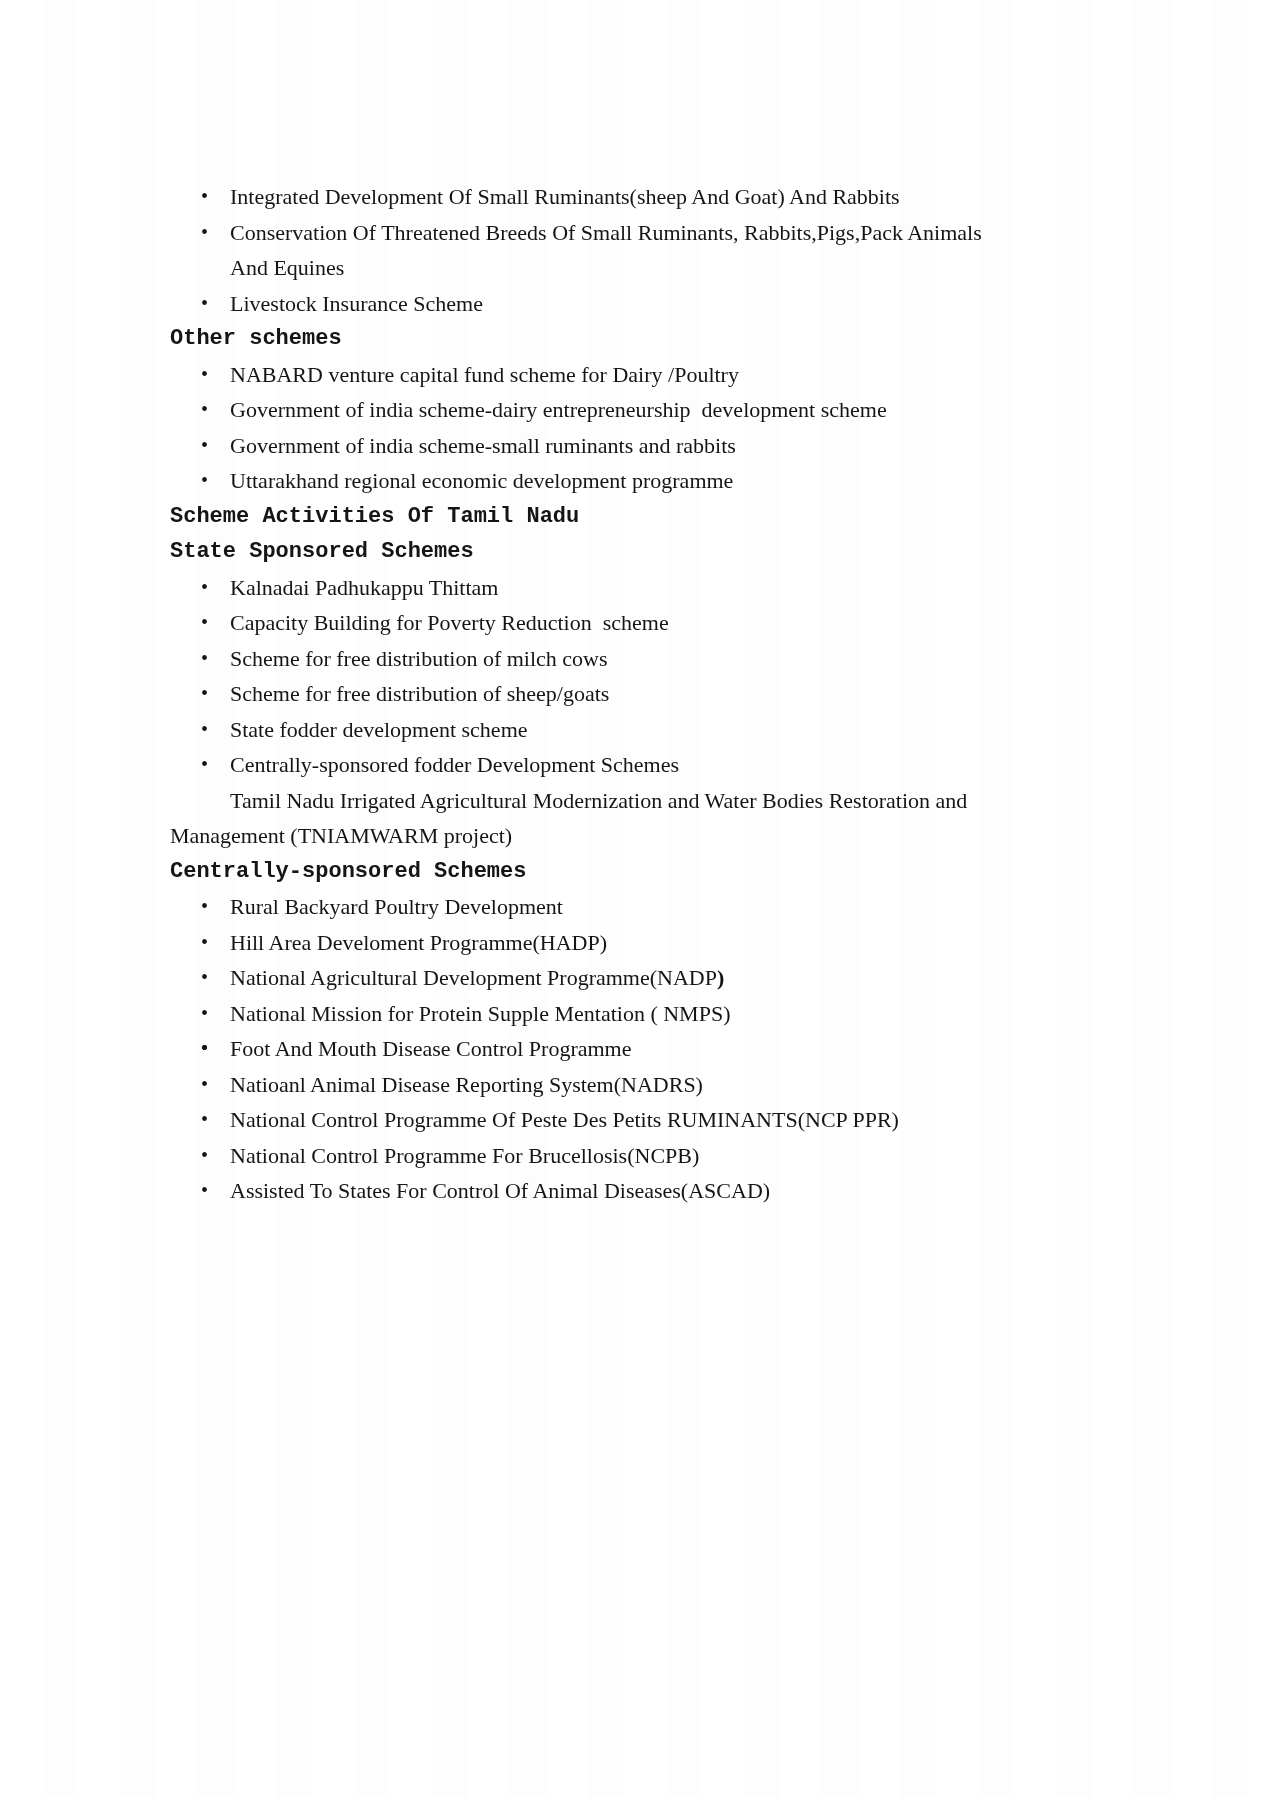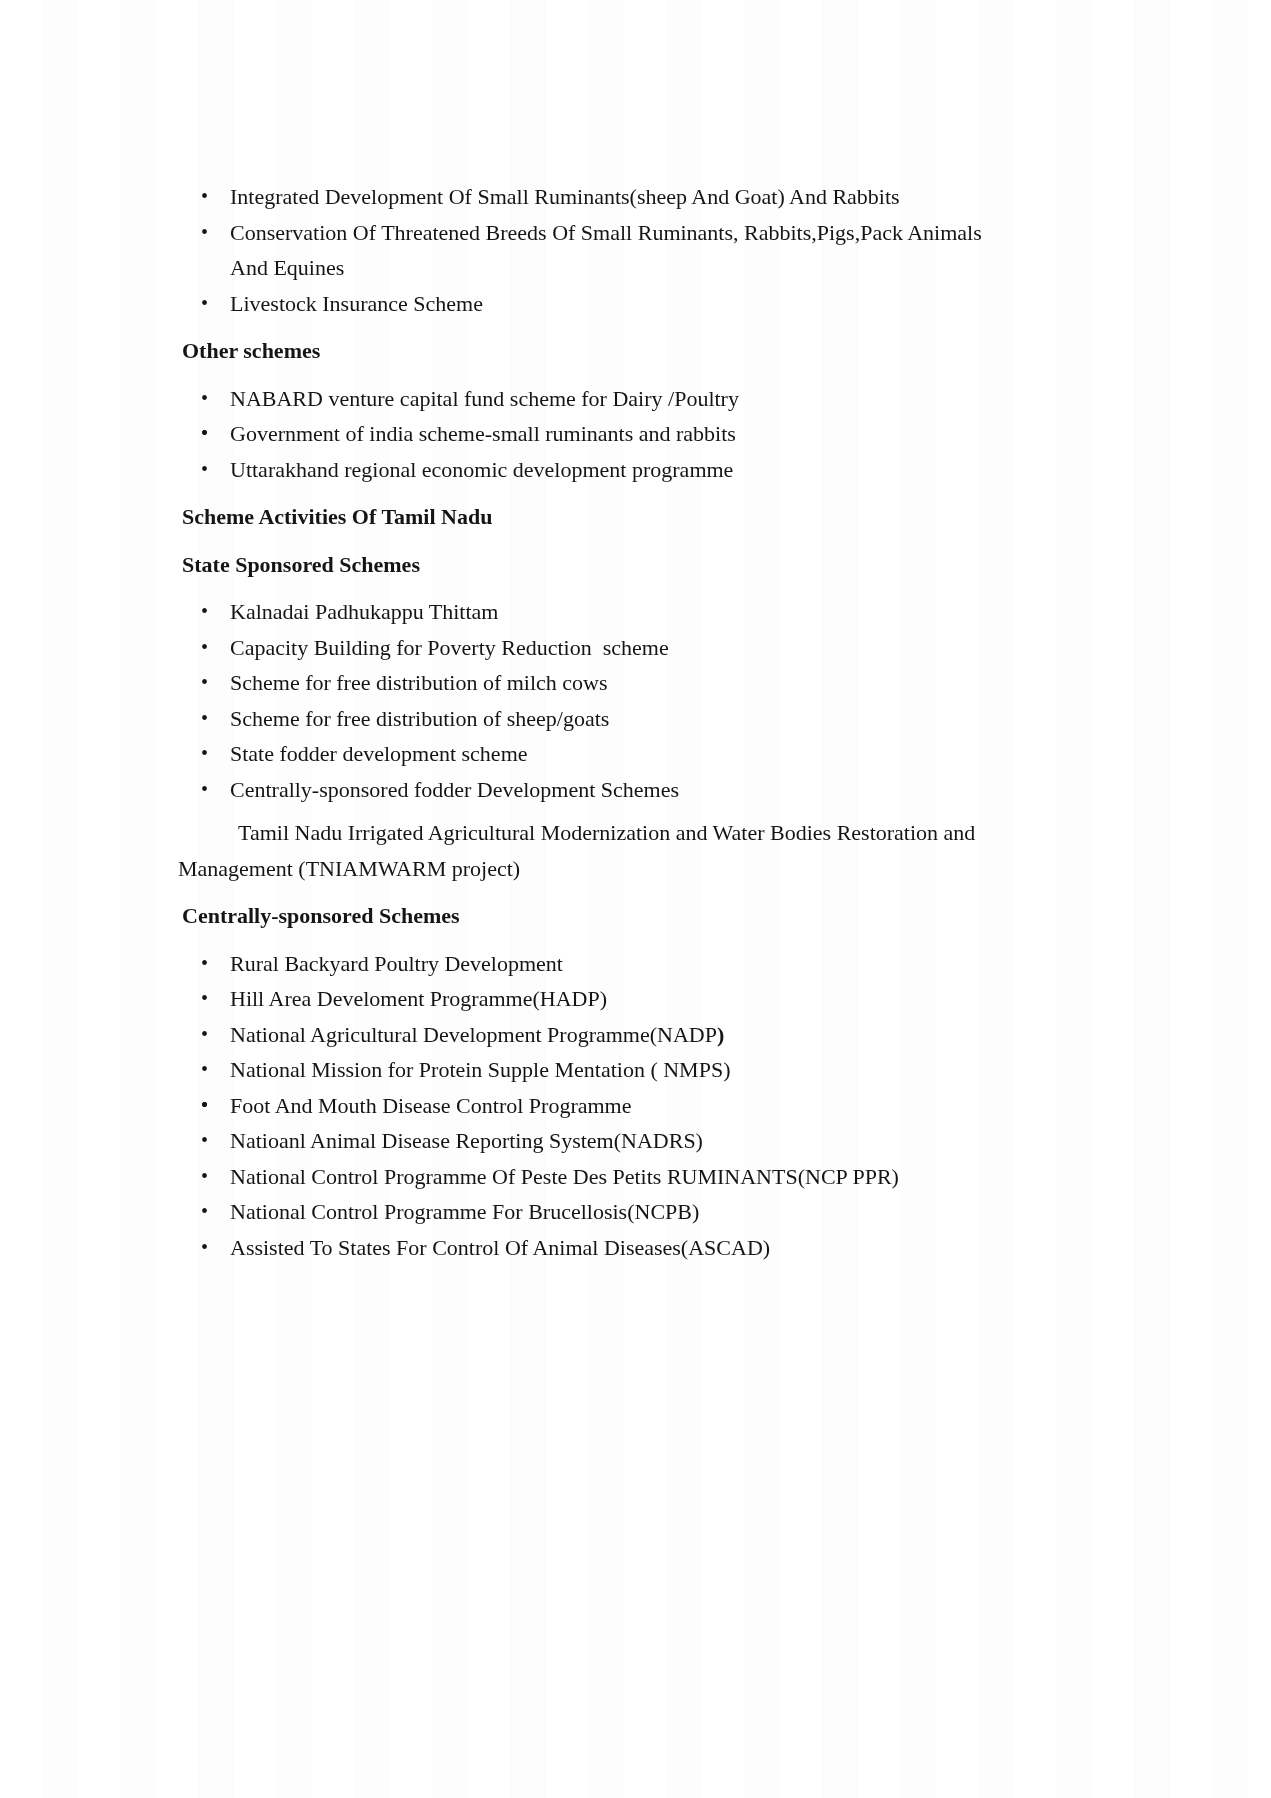--- a/index.html
+++ b/index.html
@@ -23,25 +23,26 @@
     position: absolute;
     left: 170px;
     top: 179px;
     width: 980px;
     font-size: 22px;
     line-height: 35.5px;
     color: #151515;
   }
   .heading {
     font-weight: bold;
-    margin: 12px;
+    margin: 0;
     white-space: pre-wrap;
+    font-family: Liberation Mono, monospace;
   }
   .paragraph {
-    margin: 8px;
+    margin: 0;
     text-indent: 60px;
     white-space: pre-wrap;
   }
   ul.bullets {
     list-style: none;
     margin: 0;
     padding: 0;
   }
   li.bullet-item {
     position: relative;
@@ -70,21 +71,21 @@
   <div class="content" id="content">
       <ul class="bullets">
         <li class="bullet-item"><span class="bullet">•</span><span class="item-text">Integrated Development Of Small Ruminants(sheep And Goat) And Rabbits</span></li>
         <li class="bullet-item"><span class="bullet">•</span><span class="item-text">Conservation Of Threatened Breeds Of Small Ruminants, Rabbits,Pigs,Pack Animals
 And Equines</span></li>
         <li class="bullet-item"><span class="bullet">•</span><span class="item-text">Livestock Insurance Scheme</span></li>
       </ul>
       <p class="heading">Other schemes</p>
       <ul class="bullets">
         <li class="bullet-item"><span class="bullet">•</span><span class="item-text">NABARD venture capital fund scheme for Dairy /Poultry</span></li>
-        <li class="bullet-item"><span class="bullet">•</span></li>
+        <li class="bullet-item"><span class="bullet">•</span><span class="item-text">Government of india scheme-dairy entrepreneurship  development scheme</span></li>
         <li class="bullet-item"><span class="bullet">•</span><span class="item-text">Government of india scheme-small ruminants and rabbits</span></li>
         <li class="bullet-item"><span class="bullet">•</span><span class="item-text">Uttarakhand regional economic development programme</span></li>
       </ul>
       <p class="heading">Scheme Activities Of Tamil Nadu</p>
       <p class="heading">State Sponsored Schemes</p>
       <ul class="bullets">
         <li class="bullet-item"><span class="bullet">•</span><span class="item-text">Kalnadai Padhukappu Thittam</span></li>
         <li class="bullet-item"><span class="bullet">•</span><span class="item-text">Capacity Building for Poverty Reduction  scheme</span></li>
         <li class="bullet-item"><span class="bullet">•</span><span class="item-text">Scheme for free distribution of milch cows</span></li>
         <li class="bullet-item"><span class="bullet">•</span><span class="item-text">Scheme for free distribution of sheep/goats</span></li>

